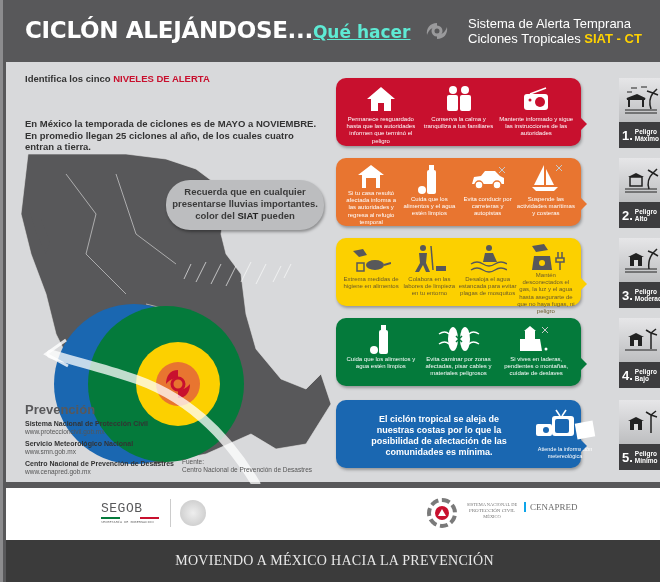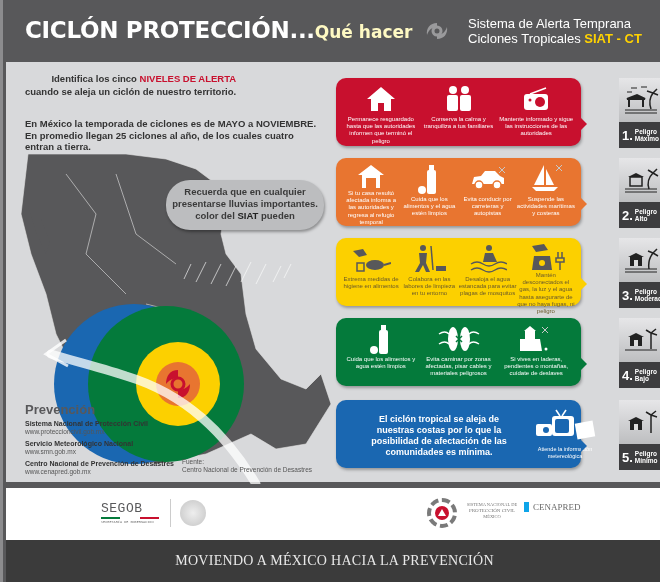--- a/index.html
+++ b/index.html
@@ -4,21 +4,21 @@
 <style>
   * { box-sizing: border-box; margin: 0; padding: 0; }
   html, body { width: 660px; height: 582px; overflow: hidden; }
   body { font-family: "DejaVu Sans", sans-serif; background: #58585a; position: relative; }
 
   .frame { position: absolute; left: 0; top: 0; width: 660px; height: 582px; background: #58585a; border-left: 3px solid #8c8c8e; }
 
   
   .header { position: absolute; left: 3px; top: 0; width: 657px; height: 62px; background: #58585a; }
   .title { position: absolute; left: 19px; top: 17px; color: #fff; font-weight: bold; font-size: 23px; letter-spacing: -0.3px; white-space: nowrap; }
-  .title .hl { color: #fef9c3; font-size: 17px; letter-spacing: 0; }
+  .title .hl { color: #5eead4; font-size: 17px; letter-spacing: 0; text-decoration: underline; }
   .siat-icon { position: absolute; left: 418px; top: 18px; width: 26px; height: 26px; }
   .siat-text { position: absolute; left: 462px; top: 16px; color: #fff; font-size: 13px; line-height: 15px; font-family: "Liberation Sans", sans-serif; }
   .siat-text .hl { color: #ffd200; font-weight: bold; text-align: center; }
 
   
   .panel { position: absolute; left: 3px; top: 62px; width: 657px; height: 420px; background: #d8d9db; }
 
   .intro { position: absolute; left: 19px; top: 10px; font-size: 9.5px; font-weight: bold; color: #333; line-height: 13px; font-family: "Liberation Sans", sans-serif; text-align: right; }
   .intro .red { color: #c8102e; }
   .season { position: absolute; left: 19px; top: 56px; font-size: 9.5px; font-weight: bold; color: #333; line-height: 11.5px; width: 300px; font-family: "Liberation Sans", sans-serif; }
@@ -59,49 +59,48 @@
 
   
   .logos { position: absolute; left: 3px; top: 488px; width: 657px; height: 52px; background: #fff; }
   .segob { position: absolute; left: 95px; top: 13px; font-family: Liberation Mono, monospace; color: #58585a; font-size: 13px; letter-spacing: 0.5px; }
   .segob .bar { display: flex; height: 2px; width: 58px; margin-top: 1px; }
   .segob small { display: block; font-size: 3.5px; letter-spacing: 0; color: #777; margin-top: 1px; }
   .vsep { position: absolute; width: 1px; height: 28px; background: #ccc; }
   .seal { position: absolute; left: 174px; top: 12px; width: 26px; height: 26px; border-radius: 50%; background: radial-gradient(#eee, #c4c4c4); }
   .pc-logo { position: absolute; left: 421px; top: 10px; width: 30px; height: 30px; border-radius: 50%; border: 4px dashed #7a7a7a; display: flex; align-items: center; justify-content: center; }
   .pc-text { position: absolute; left: 458px; top: 14px; font-size: 4.5px; color: #777; font-family: "Liberation Serif", serif; line-height: 6px; text-align: center; width: 56px; }
-  .cenapred { position: absolute; left: 518px; top: 14px; font-family: "Liberation Serif", serif; color: #6a6a6a; font-size: 9px; padding-left: 4px; border-left: 5px solid #0ea5e9; }
+  .cenapred { position: absolute; left: 518px; top: 14px; font-family: "Liberation Serif", serif; color: #6a6a6a; font-size: 9px; padding-left: 4px; border-left: 2px solid #0ea5e9; }
 
   .slogan-bar { position: absolute; left: 3px; top: 540px; width: 657px; height: 42px; background: #3b3b3b; text-align: center; color: #e8e8e8; font-family: "Liberation Serif", serif; font-size: 14px; line-height: 42px; letter-spacing: 0.3px; }
 </style>
 </head>
 <body>
 
 <div class="frame">
 
   <div class="header">
     <div class="title">
-      <span>CICLÓN PROTECCIÓN...</span><span class="hl">Qué hacer</span>
+      <span>CICLÓN ALEJÁNDOSE...</span><span class="hl">Qué hacer</span>
     </div>
     <svg class="siat-icon" viewBox="0 0 26 26">
       <circle cx="13" cy="13" r="4" fill="none" stroke="#9a9a9c" stroke-width="3"></circle>
       <path d="M13 5 C6 5 2 10 3 17 C5 11 9 9 13 9 Z" fill="#9a9a9c"></path>
       <path d="M13 21 C20 21 24 16 23 9 C21 15 17 17 13 17 Z" fill="#9a9a9c"></path>
     </svg>
     <div class="siat-text">
       <div>Sistema de Alerta Temprana</div>
       <div><span>Ciclones Tropicales </span><span class="hl">SIAT - CT</span></div>
     </div>
   </div>
 
   <div class="panel">
 
     <div class="intro">
       <div><span>Identifica los cinco </span><span class="red">NIVELES DE ALERTA</span></div>
-      <div>cuando se aleja un ciclón de nuestro territorio.</div>
     </div>
 
     <div class="season">En México la temporada de ciclones es de MAYO a NOVIEMBRE. En promedio llegan 25 ciclones al año, de los cuales cuatro entran a tierra.</div>
 
     <svg class="map" viewBox="0 0 330 330">
       <path d="M22 0 L120 0 L160 5 L190 15 L210 30 L220 50 L215 80 L220 100 L235 120 L240 160 L250 195 L275 225 L300 235 L315 220 L325 250 L300 290 L270 295 L245 280 L200 300 L150 310 L110 290 L80 260 L70 220 L50 180 L40 140 L25 100 L15 60 Z" fill="#58585a" stroke="#e6e6e6" stroke-width="0.6"></path>
       <path d="M22 52 L30 78 L40 100 L44 88 L35 65 Z" fill="#58585a"></path>
       <path d="M60 20 L90 60 L80 100 L120 140 M110 20 L130 80 L170 110 M140 150 L180 160 L200 190 M90 180 L140 200 L170 240 M200 220 L230 250" fill="none" stroke="#e6e6e6" stroke-width="0.6"></path>
       <g stroke="#ffffff" stroke-width="0.8" opacity="0.8">
         <line x1="185" y1="110" x2="178" y2="125"></line>

